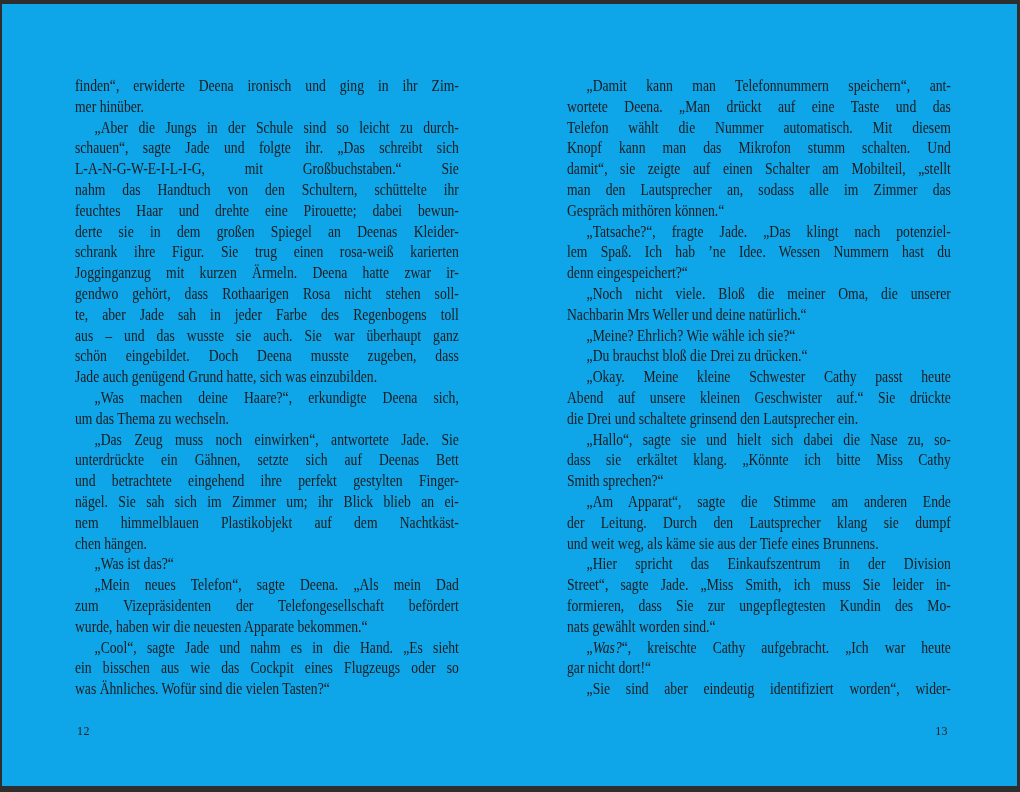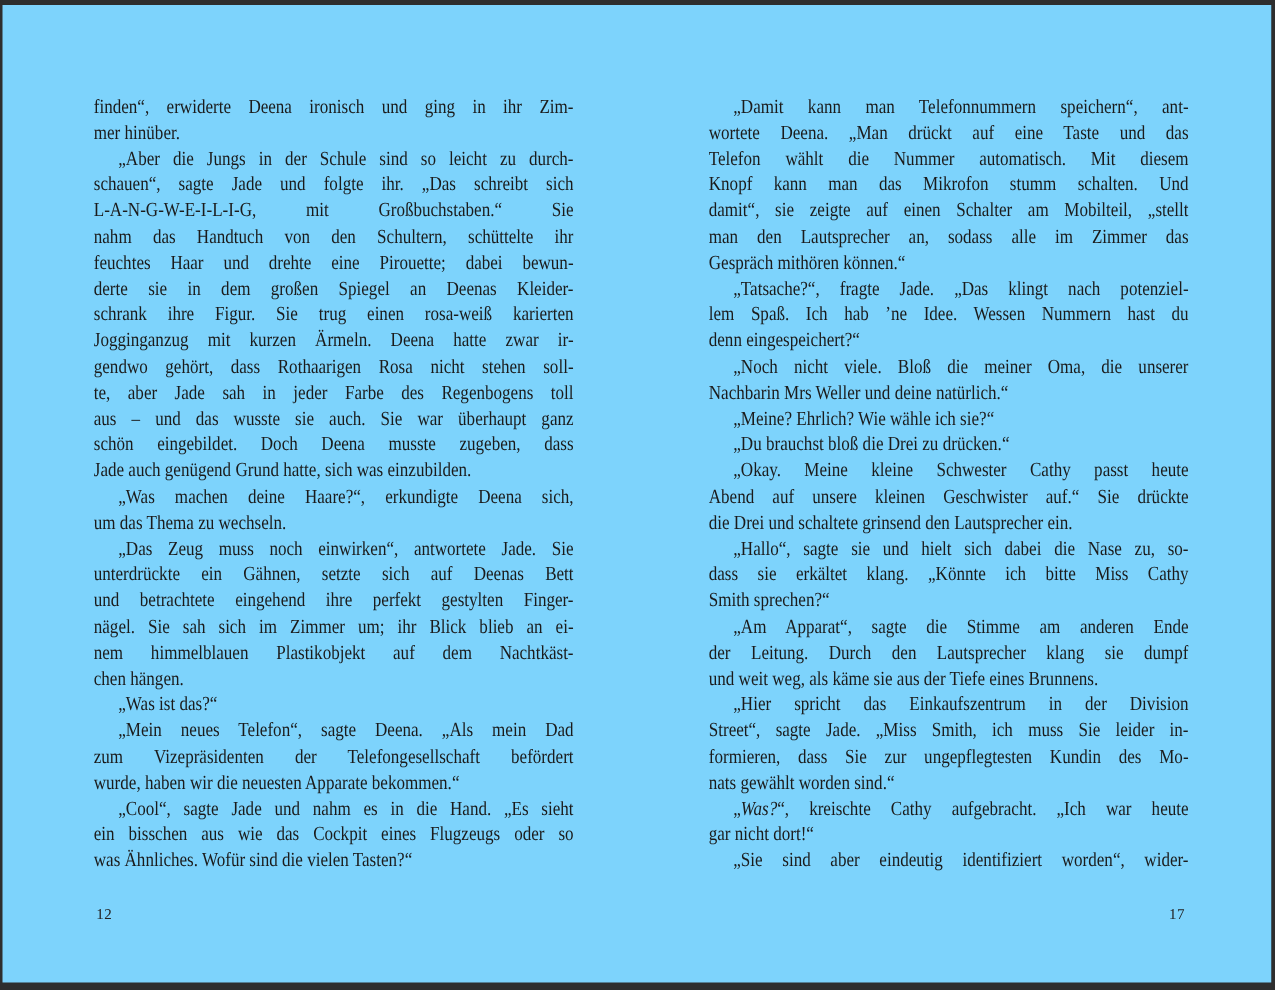--- a/index.html
+++ b/index.html
@@ -8,21 +8,21 @@
     width: 1020px;
     height: 792px;
     overflow: hidden;
     background: #ffffff;
     font-family: "Liberation Serif", "DejaVu Serif", serif;
   }
   .frame {
     position: absolute;
     inset: 0;
     box-sizing: border-box;
-    background: #7dd3fc;
+    background: #0ea5e9;
     border-top: 4px solid #2e2e2e;
     border-bottom: 6px solid #2e2e2e;
     border-left: 2px solid #2e2e2e;
     border-right: 3px solid #2e2e2e;
   }
   .page {
     position: absolute;
     top: 0;
     height: 792px;
     width: 508px;
@@ -133,16 +133,16 @@
         <div class="line just">der Leitung. Durch den Lautsprecher klang sie dumpf</div>
         <div class="line">und weit weg, als käme sie aus der Tiefe eines Brunnens.</div>
         <div class="line just ind">„Hier spricht das Einkaufszentrum in der Division</div>
         <div class="line just">Street“, sagte Jade. „Miss Smith, ich muss Sie leider in-</div>
         <div class="line just">formieren, dass Sie zur ungepflegtesten Kundin des Mo-</div>
         <div class="line">nats gewählt worden sind.“</div>
         <div class="line just ind"><span>„</span><i>Was?</i><span>“, kreischte Cathy aufgebracht. „Ich war heute</span></div>
         <div class="line">gar nicht dort!“</div>
         <div class="line just ind">„Sie sind aber eindeutig identifiziert worden“, wider-</div>
       </div>
-    <div class="pagenum" id="pn-right">17</div>
+    <div class="pagenum" id="pn-right">13</div>
   </div>
 
 </div>
 
 </body></html>

